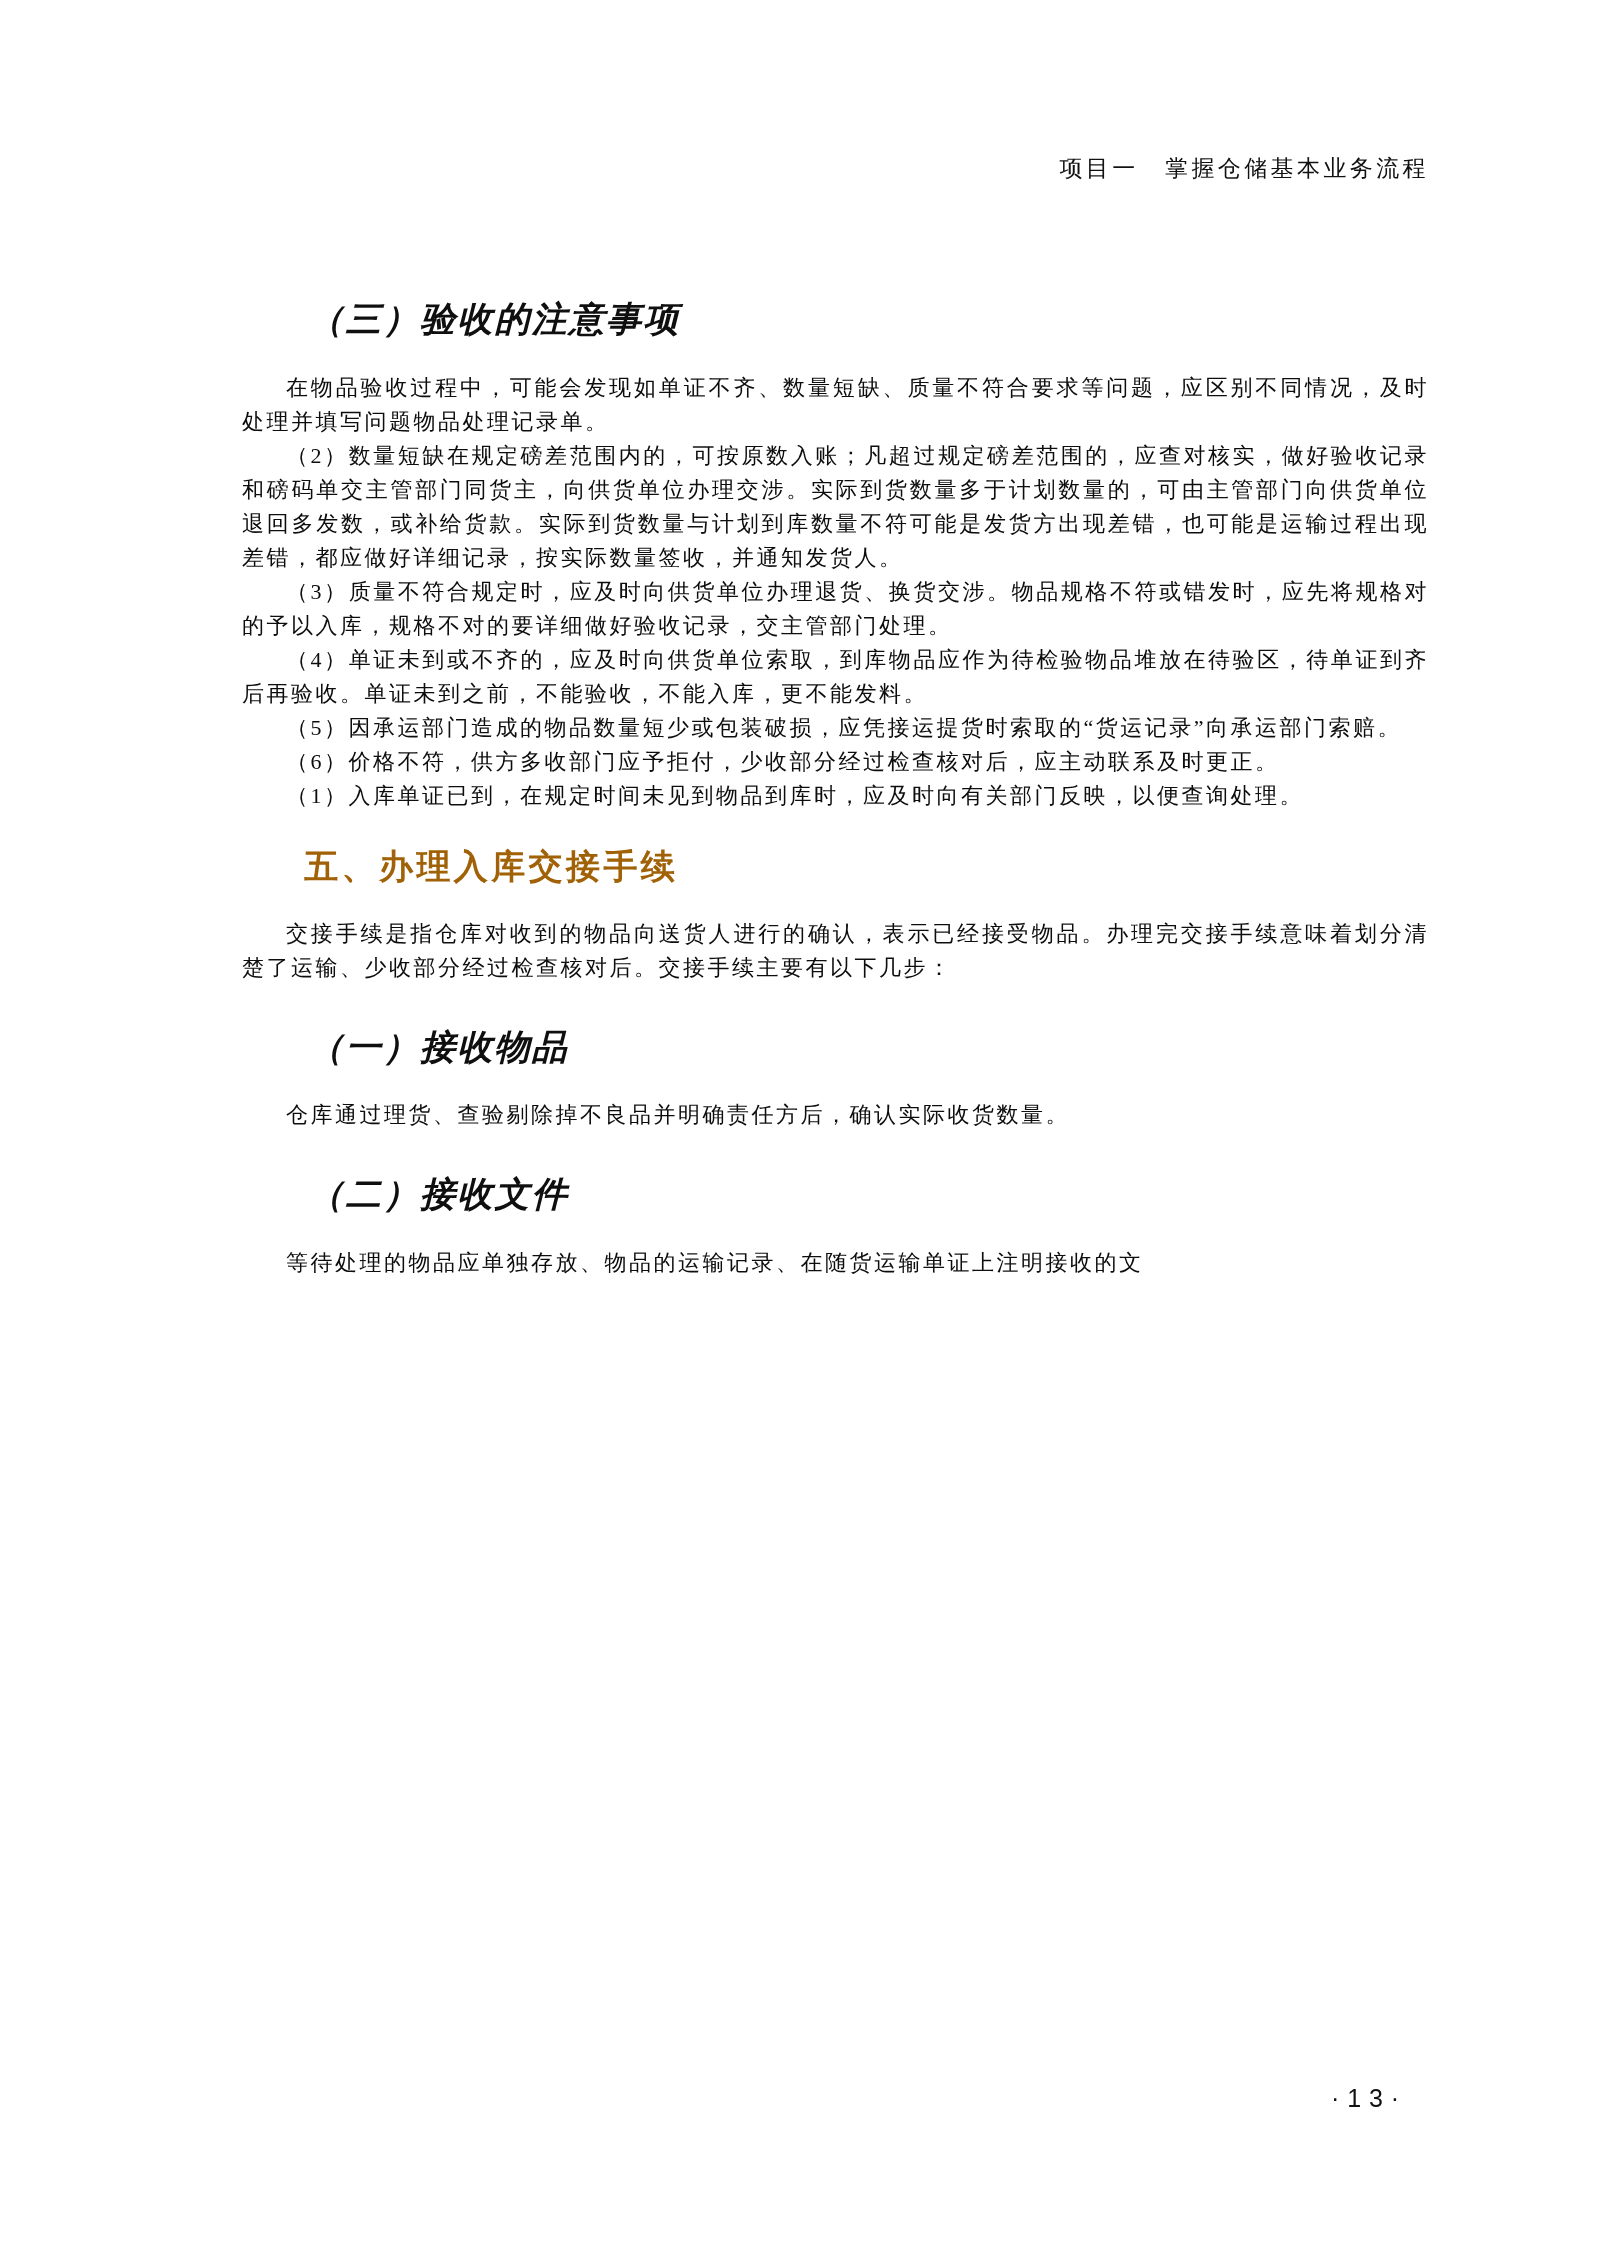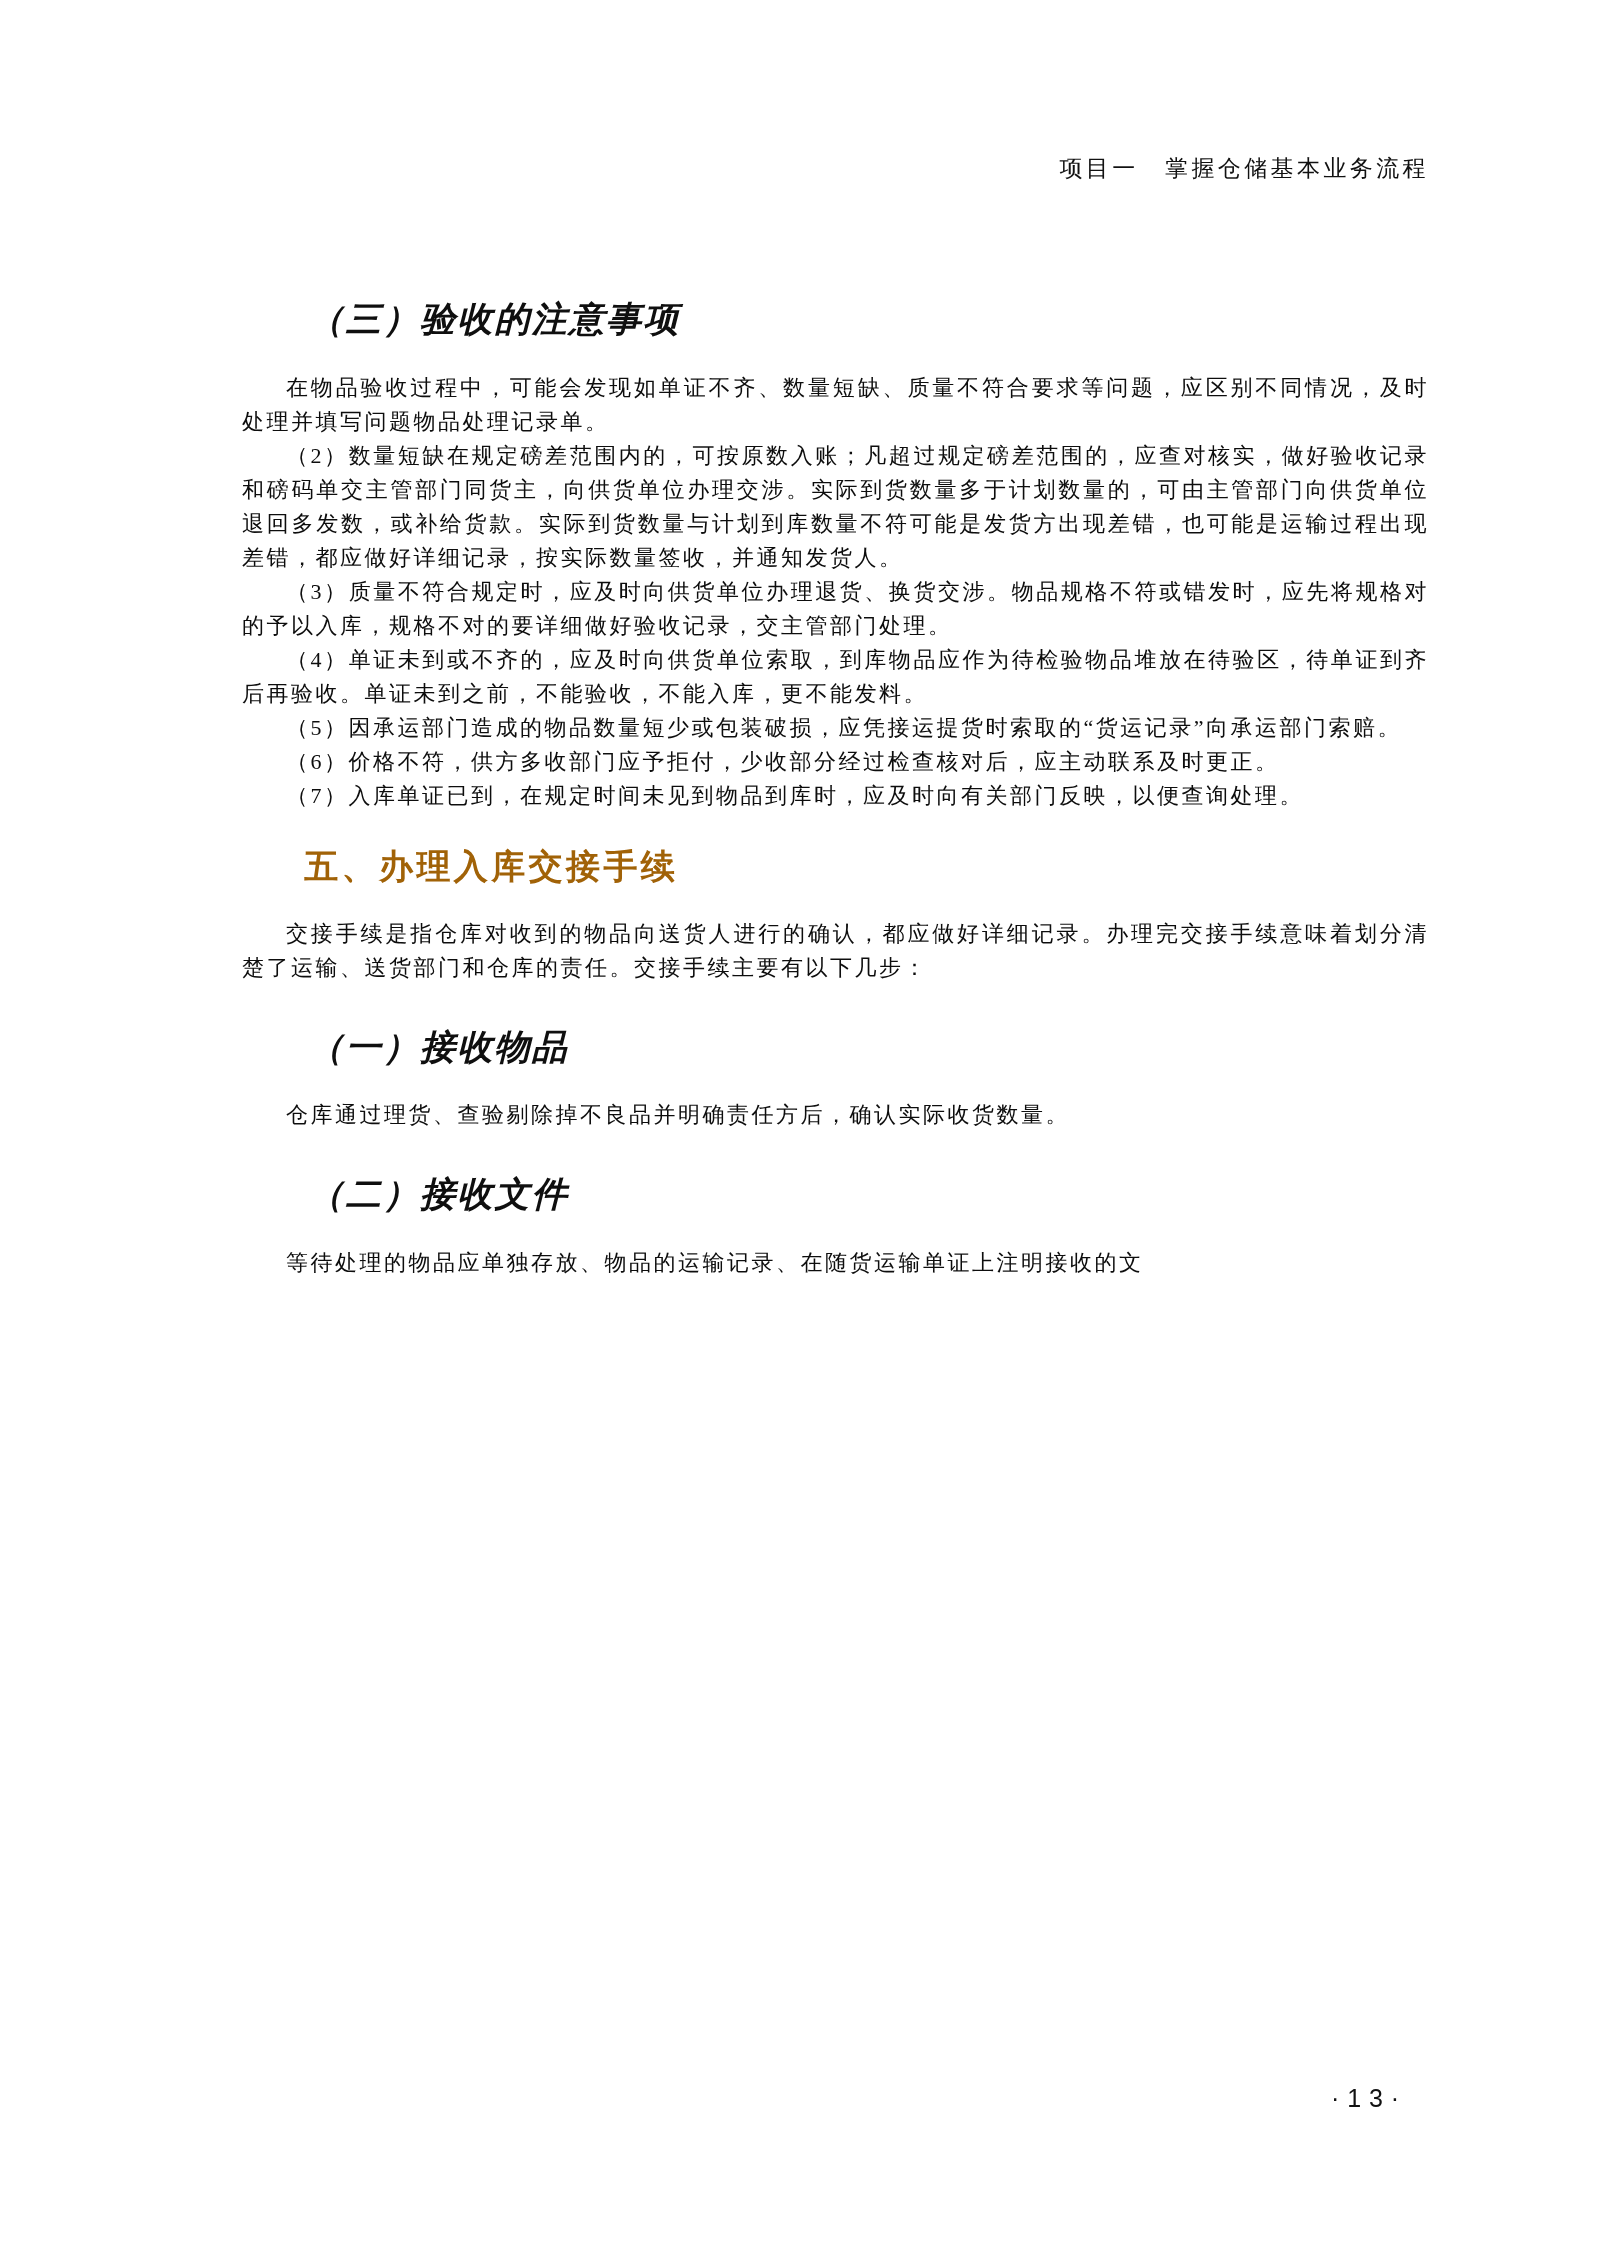--- a/index.html
+++ b/index.html
@@ -87,25 +87,25 @@
 <main class="content">
 
   <h3 class="kai first">（三）验收的注意事项</h3>
 
   <p>在物品验收过程中，可能会发现如单证不齐、数量短缺、质量不符合要求等问题，应区别不同情况，及时处理并填写问题物品处理记录单。</p>
   <p>（2）数量短缺在规定磅差范围内的，可按原数入账；凡超过规定磅差范围的，应查对核实，做好验收记录和磅码单交主管部门同货主，向供货单位办理交涉。实际到货数量多于计划数量的，可由主管部门向供货单位退回多发数，或补给货款。实际到货数量与计划到库数量不符可能是发货方出现差错，也可能是运输过程出现差错，都应做好详细记录，按实际数量签收，并通知发货人。</p>
   <p>（3）质量不符合规定时，应及时向供货单位办理退货、换货交涉。物品规格不符或错发时，应先将规格对的予以入库，规格不对的要详细做好验收记录，交主管部门处理。</p>
   <p>（4）单证未到或不齐的，应及时向供货单位索取，到库物品应作为待检验物品堆放在待验区，待单证到齐后再验收。单证未到之前，不能验收，不能入库，更不能发料。</p>
   <p>（5）因承运部门造成的物品数量短少或包装破损，应凭接运提货时索取的“货运记录”向承运部门索赔。</p>
   <p>（6）价格不符，供方多收部门应予拒付，少收部分经过检查核对后，应主动联系及时更正。</p>
-  <p>（7）入库单证已到，在规定时间未见到物品到库时，应及时向有关部门反映，以便查询处理。</p>
+  <p>（1）入库单证已到，在规定时间未见到物品到库时，应及时向有关部门反映，以便查询处理。</p>
 
   <h2 class="accent">五、办理入库交接手续</h2>
 
-  <p>交接手续是指仓库对收到的物品向送货人进行的确认，都应做好详细记录。办理完交接手续意味着划分清楚了运输、送货部门和仓库的责任。交接手续主要有以下几步：</p>
+  <p>交接手续是指仓库对收到的物品向送货人进行的确认，表示已经接受物品。办理完交接手续意味着划分清楚了运输、少收部分经过检查核对后。交接手续主要有以下几步：</p>
 
   <h3 class="kai">（一）接收物品</h3>
 
   <p>仓库通过理货、查验剔除掉不良品并明确责任方后，确认实际收货数量。</p>
 
   <h3 class="kai">（二）接收文件</h3>
 
   <p>等待处理的物品应单独存放、物品的运输记录、在随货运输单证上注明接收的文</p>
 
 </main>

